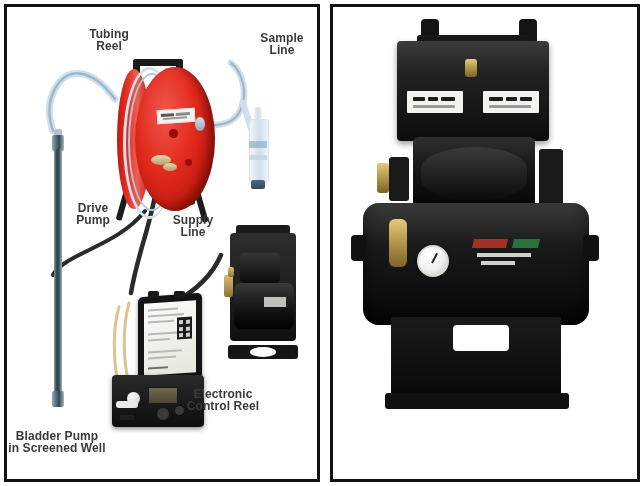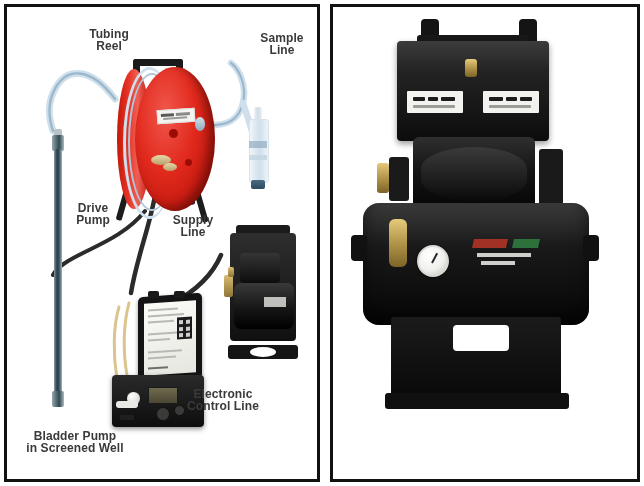--- a/index.html
+++ b/index.html
@@ -252,22 +252,22 @@
 
     <div class="lbl" style="left:72px;top:22px;width:60px;">Tubing
 Reel</div>
     <div class="lbl" style="left:244px;top:26px;width:62px;">Sample
 Line</div>
     <div class="lbl" style="left:62px;top:196px;width:48px;">Drive
 Pump</div>
     <div class="lbl" style="left:160px;top:208px;width:52px;">Supply
 Line</div>
     <div class="lbl" style="left:176px;top:382px;width:80px;">Electronic
-Control Line</div>
-    <div class="lbl" style="left:18px;top:424px;width:100px;">Bladder Pump
+Control Reel</div>
+    <div class="lbl" style="left:0;top:424px;width:100px;">Bladder Pump
 in Screened Well</div>
   </div>
 
   <div class="panel" id="panel-right">
     <div id="compressor-photo">
 
       <div class="cp cp-hook" style="left:88px;"></div>
       <div class="cp cp-hook" style="left:186px;"></div>
       <div class="cp cp-crossbar"></div>
 

